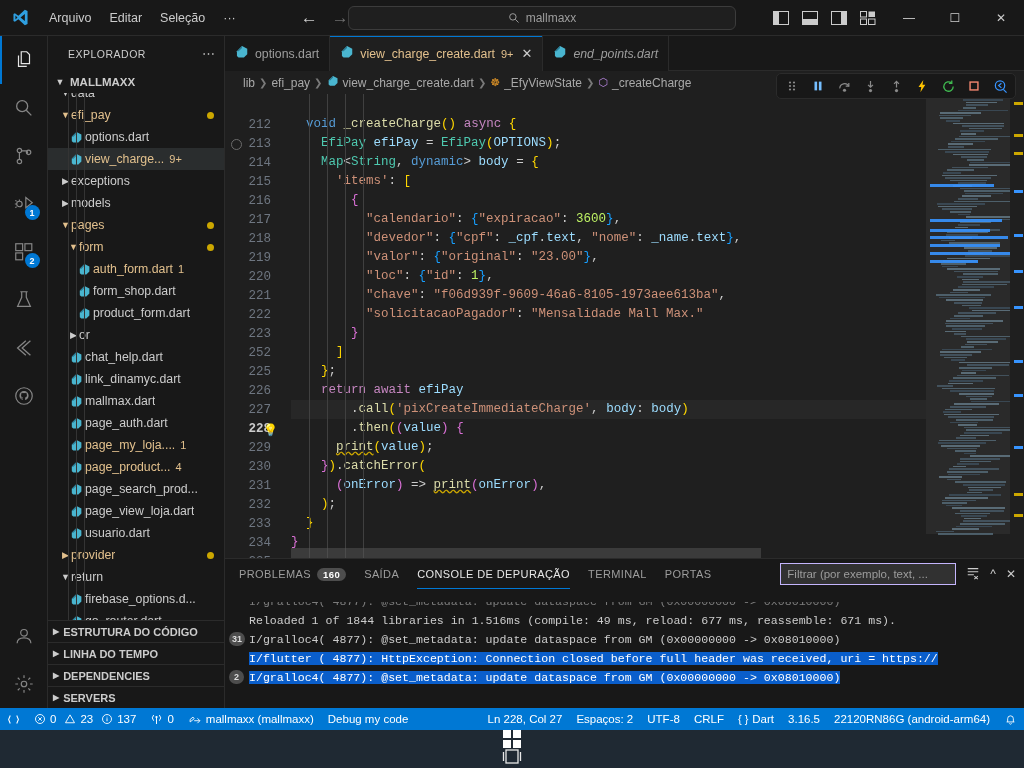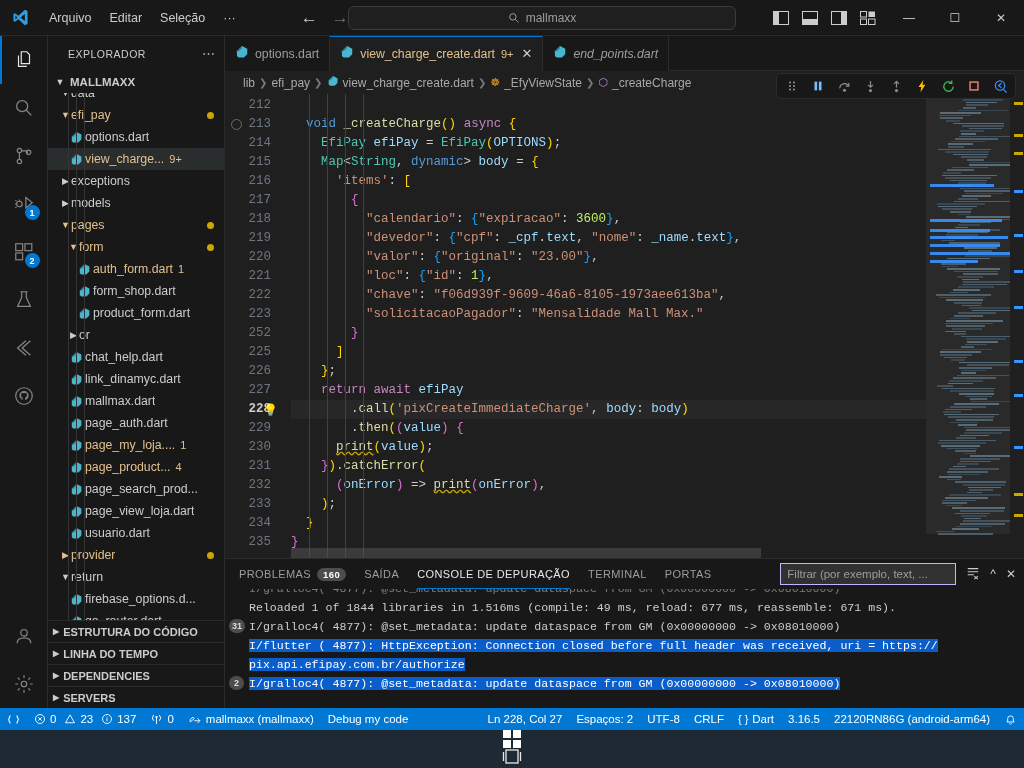--- a/index.html
+++ b/index.html
@@ -119,21 +119,21 @@
   
   #debug-toolbar {
     position: absolute; right: 8px; top: 2px; height: 26px; background: #181818;
     border: 1px solid #2b2b2b; border-radius: 5px; display: flex; align-items: center;
     padding: 0 4px; gap: 4px; z-index: 8;
   }
   .dbg { width: 22px; height: 22px; display: flex; align-items: center; justify-content: center; }
 
   
   #code-wrap { flex: 1; display: flex; position: relative; overflow: hidden; background: #1f1f1f; }
-  #gutter { width: 66px; flex: none; padding-top: 2px; text-align: right; }
+  #gutter { width: 66px; flex: none; padding-top: 2px; text-align: right; margin-top: 20px; }
   .ln {
     height: 19px; line-height: 19px; font-family: "Liberation Mono", monospace;
     font-size: 12.5px; color: #6e7681; padding-right: 20px; position: relative;
   }
   .ln.cur { color: #cccccc; font-weight: bold; }
   .ln .bp { position: absolute; left: 6px; top: 4px; width: 11px; height: 11px;
             border-radius: 50%; border: 1px solid #6b6b6b; }
   .ln .bulb { position: absolute; left: 38px; top: 2px; font-size: 12px; }
   #code {
     flex: 1; padding-top: 2px; font-family: "Liberation Mono", monospace; font-size: 12.5px;
@@ -180,21 +180,21 @@
     padding: 1px 6px; font-weight: bold;
   }
   #panel-right { position: absolute; right: 8px; display: flex; align-items: center; gap: 10px; }
   #pfilter {
     width: 176px; height: 22px; background: #313131; border: 1px solid #c4b5fd;
     display: flex; align-items: center; padding: 0 6px; color: #9d9d9d; font-size: 11.5px;
   }
   .pico { color: #cccccc; font-size: 12px; }
   #console {
     flex: 1; padding: 0 0 0 24px; overflow: hidden; position: relative;
-    font-family: "Liberation Mono", monospace; font-size: 11.6px; color: #cccccc;
+    font-family: "Liberation Mono", monospace; font-size: 11.6px; color: #cccccc; margin-top: 13px;
   }
   .cline { height: 19px; line-height: 19px; white-space: nowrap; position: relative; }
   .cline .cnt {
     display: inline-flex; align-items: center; justify-content: center;
     min-width: 15px; height: 14px; border-radius: 7px; background: #4d4d4d;
     color: #ddd; font-size: 9px; margin-right: 6px; padding: 0 3px;
     font-family: "Liberation Sans", sans-serif; font-weight: bold;
     position: absolute; left: -20px; top: 2px;
   }
   .hl { background: #0a5ecb; color: #ffffff; }
@@ -1012,21 +1012,20 @@
           </span>
           <span class="pico">^</span>
           <span class="pico">✕</span>
         </div>
       </div>
       <div id="console">
         <div class="cline" style="opacity: 0.55; height: 9px; line-height: 0px; overflow: hidden;"><span class="">I/gralloc4( 4877): @set_metadata: update dataspace from GM (0x00000000 -&gt; 0x08010000)</span></div>
           <div class="cline"><span class="">Reloaded 1 of 1844 libraries in 1.516ms (compile: 49 ms, reload: 677 ms, reassemble: 671 ms).</span></div>
           <div class="cline"><span class="cnt">31</span><span class="">I/gralloc4( 4877): @set_metadata: update dataspace from GM (0x00000000 -&gt; 0x08010000)</span></div>
           <div class="cline"><span class="hl">I/flutter ( 4877): HttpException: Connection closed before full header was received, uri = https://</span></div>
-          <div class="cline"><span class="hl">pix.api.efipay.com.br/authorize</span></div>
           <div class="cline"><span class="cnt">2</span><span class="hl">I/gralloc4( 4877): @set_metadata: update dataspace from GM (0x00000000 -&gt; 0x08010000)</span></div>
           <div id="panel-scroll"></div>
       </div>
     </div>
   </div>
 </div>
 
 <div id="statusbar">
   <div class="sb-item">
     <svg width="13" height="13" viewBox="0 0 16 16">

